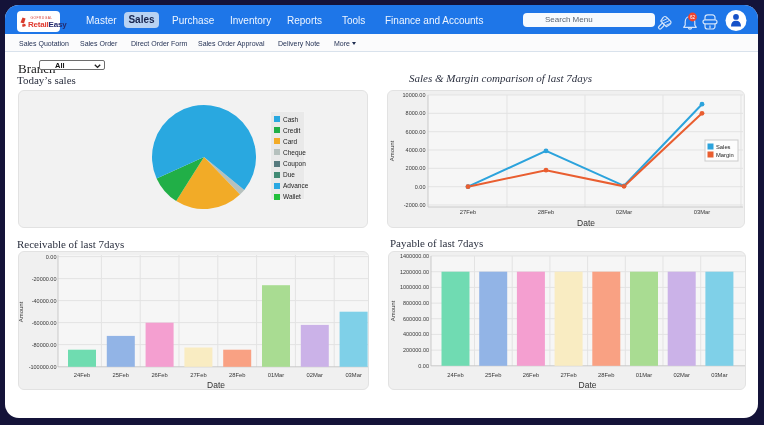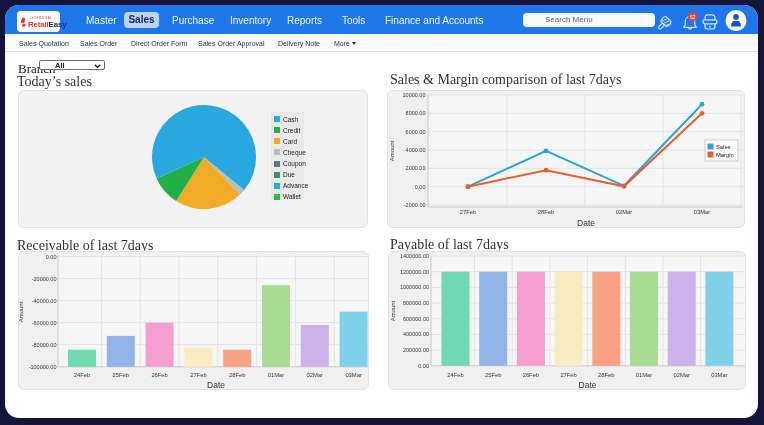--- a/index.html
+++ b/index.html
@@ -8,21 +8,21 @@
 .abs{position:absolute;}
 #topbar{left:0;top:0;width:753px;height:29px;background:#1e76e8;}
 #logo{left:12px;top:6px;width:43px;height:21px;background:#fff;border-radius:4px;}
 .nav{top:9px;height:13px;line-height:13px;font-size:10px;color:#eef5ff;white-space:nowrap;}
 #salespill{left:119px;top:7px;width:35px;height:16px;background:#b9d3f3;border-radius:4px;text-align:center;line-height:16px;font-size:10px;color:#18254e;font-weight:bold;}
 #search{left:518px;top:8px;width:110px;height:14px;background:#f6fafe;border-radius:4px;font-size:8px;color:#5a6572;line-height:14px;padding-left:22px;}
 #subnav{left:0;top:29px;width:753px;height:17px;background:#fbfbfc;border-bottom:1px solid #d9e2ec;}
 .sub{top:34px;height:9px;line-height:9px;font-size:7px;color:#1e2c50;white-space:nowrap;}
 #branchlbl{left:13px;top:56px;font-family:"Liberation Serif",serif;font-size:13px;color:#222;}
 #branchsel{left:34px;top:55px;width:66px;height:10px;border:1px solid #6d6d6d;border-radius:2px;background:#fff;font-size:7.5px;font-weight:bold;color:#111;line-height:10px;padding-left:15px;box-sizing:border-box;}
-.title{font-family:"Liberation Serif",serif;font-size:14px;color:#2c3140;}
+.title{font-family:"Liberation Serif",serif;font-size:11px;color:#2c3140;}
 .panel{background:#f0f0f0;border:1px solid #e2e2e2;border-radius:6px;box-sizing:border-box;}
 #pie{left:147px;top:100px;width:104px;height:104px;}
 #plegend{left:265px;top:106px;width:35px;height:89px;background:#e9e9e9;border:1px solid #f3f3f3;padding-top:2px;box-sizing:border-box;}
 .lrow{height:11.1px;position:relative;}
 .lsq{position:absolute;left:3px;top:2.2px;width:6px;height:6px;}
 .ltx{position:absolute;left:12px;top:1.6px;font-size:6.5px;color:#222;}
 </style>
 </head>
 <body>
 <div id="win">
@@ -75,21 +75,21 @@
   <div class="abs sub" style="left:126px;">Direct Order Form</div>
   <div class="abs sub" style="left:193px;">Sales Order Approval</div>
   <div class="abs sub" style="left:273px;">Delivery Note</div>
   <div class="abs sub" style="left:329px;">More <span style="display:inline-block;width:0;height:0;border-left:2.5px solid transparent;border-right:2.5px solid transparent;border-top:3px solid #1e2c50;vertical-align:1px;"></span></div>
   <div class="abs" id="branchlbl">Branch</div>
   <div class="abs" id="branchsel">All<svg style="position:absolute;right:3px;top:3px" width="7" height="5">
         <path d="M0.8 0.8 L3.5 3.4 L6.2 0.8" stroke="#222" stroke-width="1.4" fill="none"></path>
       </svg></div>
 
   <div class="abs title" style="left:12px;top:69px;">Today’s sales</div>
-  <div class="abs title" style="left:385px;top:67px;">Sales &amp; Margin comparison of last 7days</div>
+  <div class="abs title" style="left:404px;top:67px;font-style:italic;">Sales &amp; Margin comparison of last 7days</div>
   <div class="abs title" style="left:12px;top:233px;">Receivable of last 7days</div>
   <div class="abs title" style="left:385px;top:232px;">Payable of last 7days</div>
 
   <div class="abs panel" style="left:13px;top:85px;width:350px;height:138px;background:#f2f2f2;"></div>
   <svg class="abs" id="pie" width="104" height="104" viewBox="0 0 104 104">
     <path d="M52,52 L92.3,84.9 A52,52 0 0 1 88.0,89.5 Z" fill="#b5c0bd"></path>
     <path d="M52,52 L88.0,89.5 A52,52 0 0 1 24.2,96.0 Z" fill="#f2ab27"></path>
     <path d="M52,52 L24.2,96.0 A52,52 0 0 1 4.6,73.4 Z" fill="#21af47"></path>
     <path d="M52,52 L4.6,73.4 A52,52 0 1 1 92.3,84.9 Z" fill="#29a8e0"></path>
   </svg>

